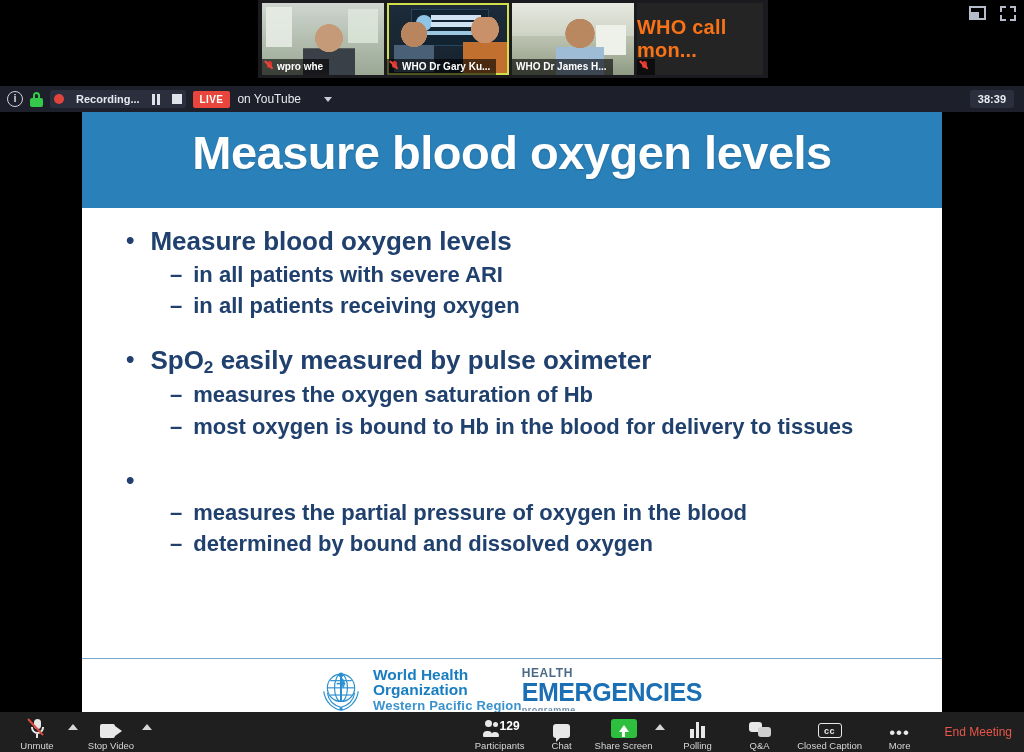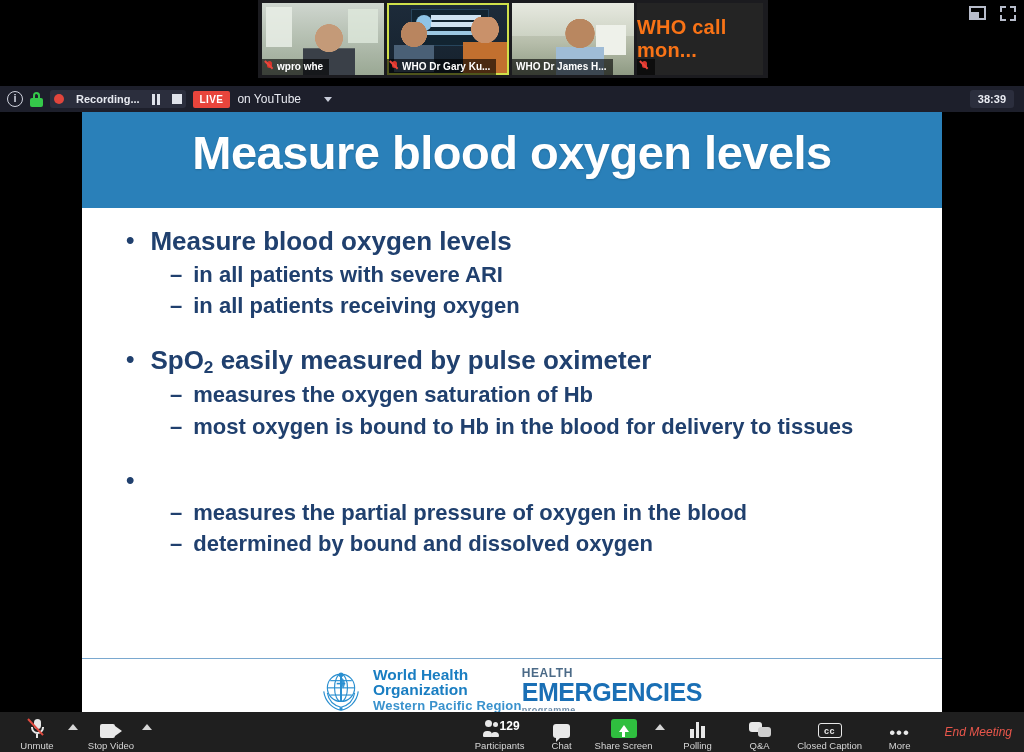--- a/index.html
+++ b/index.html
@@ -252,21 +252,21 @@
   .qa-ico .b { position:absolute; width:13px;height:10px;background:#e8e8e8;border-radius:3px; }
   .qa-ico .b.one { left:0; top:0; }
   .qa-ico .b.two { right:0; bottom:1px; background:#cfcfcf; }
 
   .cc-ico { width:24px; height:15px; border:1.6px solid #e8e8e8; border-radius:3px;
       color:#e8e8e8; font-size:9px; font-weight:700; display:flex;
       align-items:center; justify-content:center; letter-spacing:.5px; }
 
   .more-ico { color:#e8e8e8; font-size:17px; letter-spacing:1px; line-height:10px; }
 
-  .end-btn { color:#e8564b; font-size:12px; margin-right:12px; margin-left:6px;font-style:italic; }
+  .end-btn { color:#e8564b; font-size:12px; margin-right:12px; margin-left:6px; }
 </style>
 </head>
 <body>
 
 <div id="app">
 
   <div class="winctl">
     <div class="ico-pip"></div>
     <div class="ico-expand">
       <i class="a"></i>

